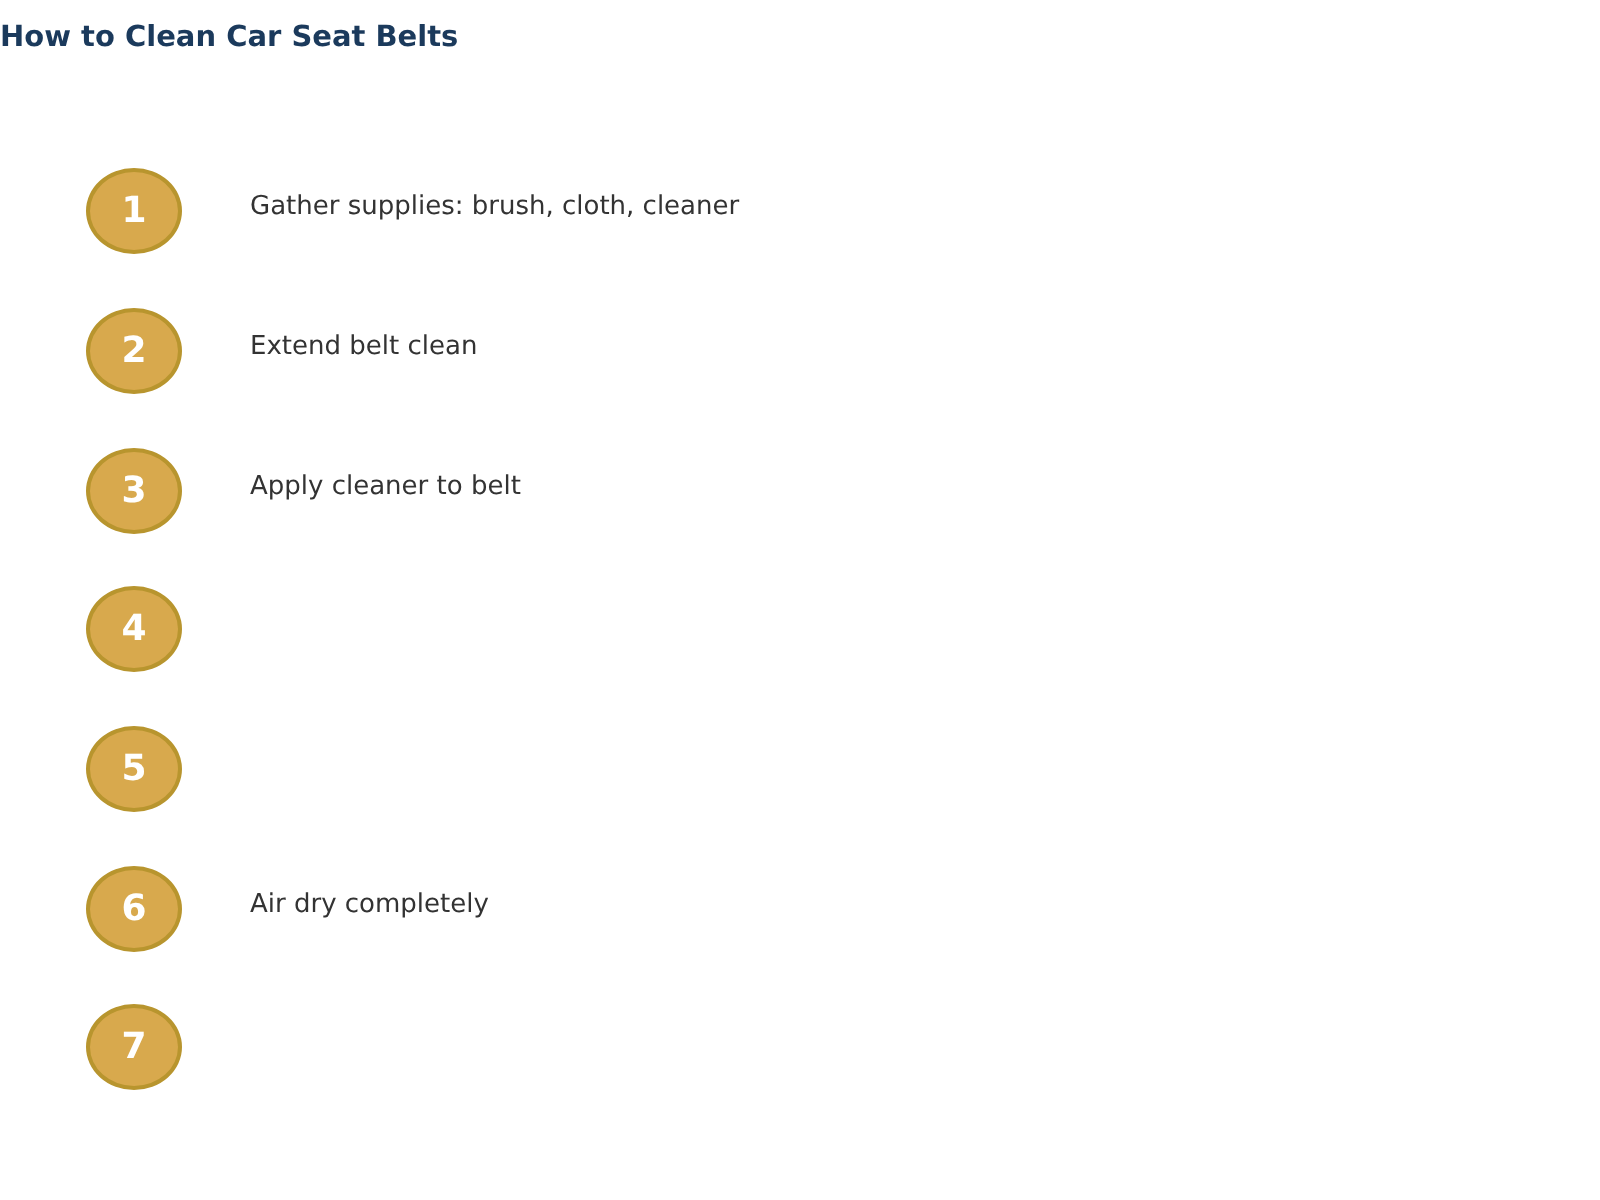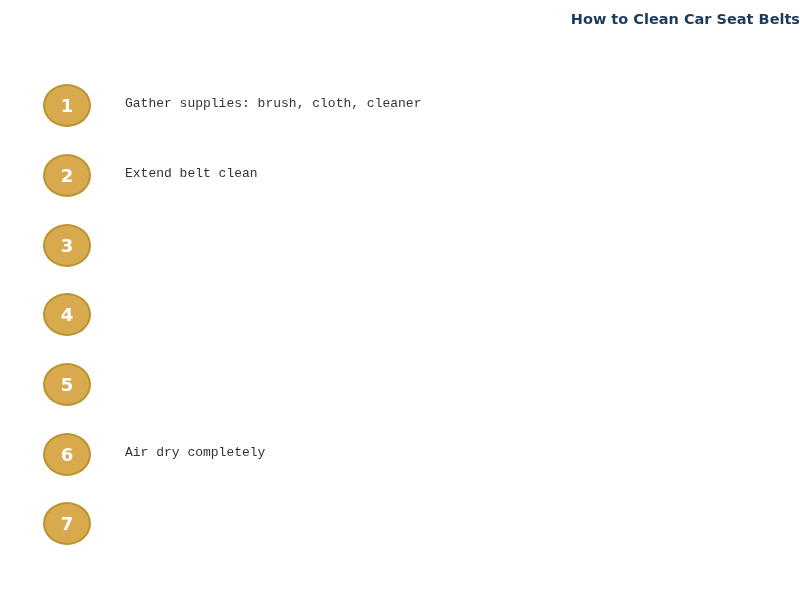--- a/index.html
+++ b/index.html
@@ -1,37 +1,38 @@
 <!DOCTYPE html>
 <html><head>
 <meta charset="utf-8">
 <style>
   html, body { margin: 0; padding: 0; background: #ffffff; }
   body { width: 800px; height: 600px; position: relative; overflow: hidden; font-family: "DejaVu Sans", sans-serif; }
-  .title { position: absolute; top: 11px; left: 0; width: 800px; text-align: right; font-size: 14.5px; font-weight: bold; color: #1b3a5c; }
+  .title { position: absolute; top: 11px; left: 0; width: 800px; text-align: left; font-size: 14.5px; font-weight: bold; color: #1b3a5c; }
   .step { position: absolute; left: 0; width: 800px; height: 44px; }
   .circle { position: absolute; left: 43px; top: 0; width: 46px; height: 40px; border-radius: 50%; background: #d8a94d; border: 2px solid #b8952e; box-sizing: content-box; display: flex; align-items: center; justify-content: center; color: #ffffff; font-weight: bold; font-size: 18px; }
   .circle { width: 44px; height: 39px; }
-  .label { position: absolute; left: 125px; top: 12px; font-size: 13px; color: #333333; white-space: nowrap; font-family: Liberation Mono, monospace; }
+  .label { position: absolute; left: 125px; top: 12px; font-size: 13px; color: #333333; white-space: nowrap; }
 </style>
 </head>
 <body>
 
 <div class="title">How to Clean Car Seat Belts</div>
 
 <div class="step" style="top:84px;">
   <div class="circle">1</div>
   <div class="label">Gather supplies: brush, cloth, cleaner</div>
 </div>
 <div class="step" style="top:154px;">
   <div class="circle">2</div>
   <div class="label">Extend belt clean</div>
 </div>
 <div class="step" style="top:224px;">
   <div class="circle">3</div>
+  <div class="label">Apply cleaner to belt</div>
 </div>
 <div class="step" style="top:293px;">
   <div class="circle">4</div>
 </div>
 <div class="step" style="top:363px;">
   <div class="circle">5</div>
 </div>
 <div class="step" style="top:433px;">
   <div class="circle">6</div>
   <div class="label">Air dry completely</div>

